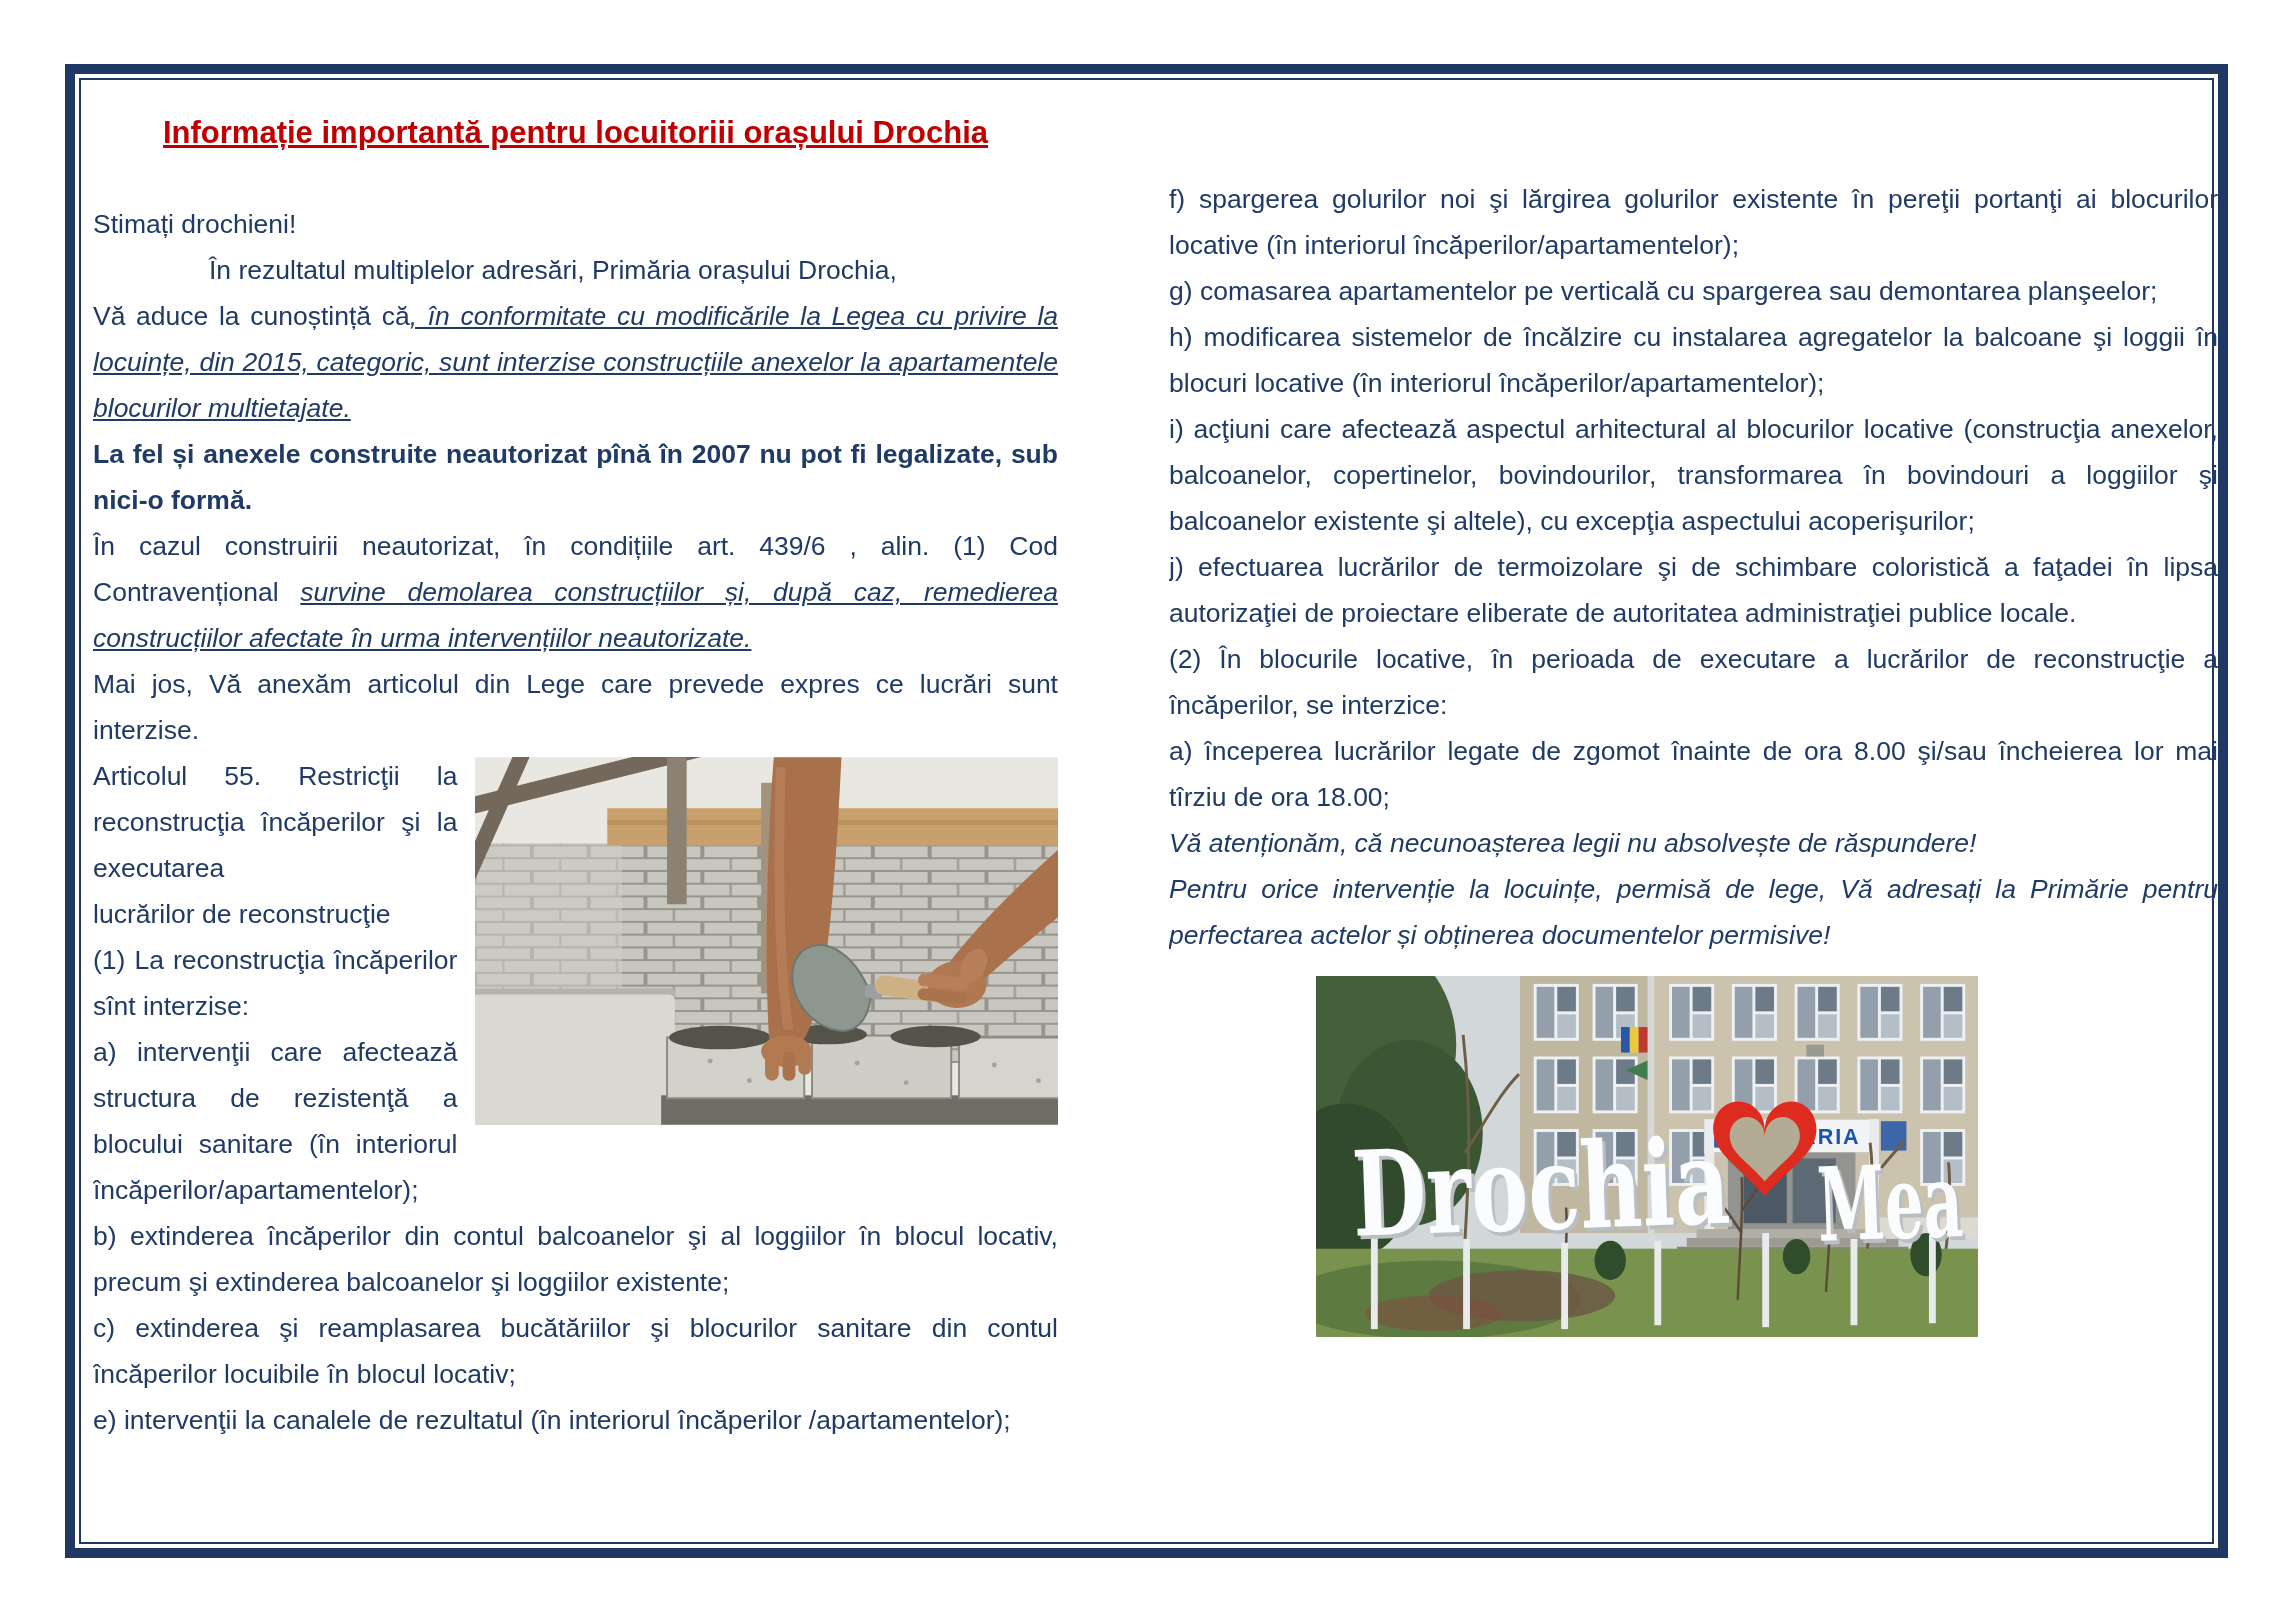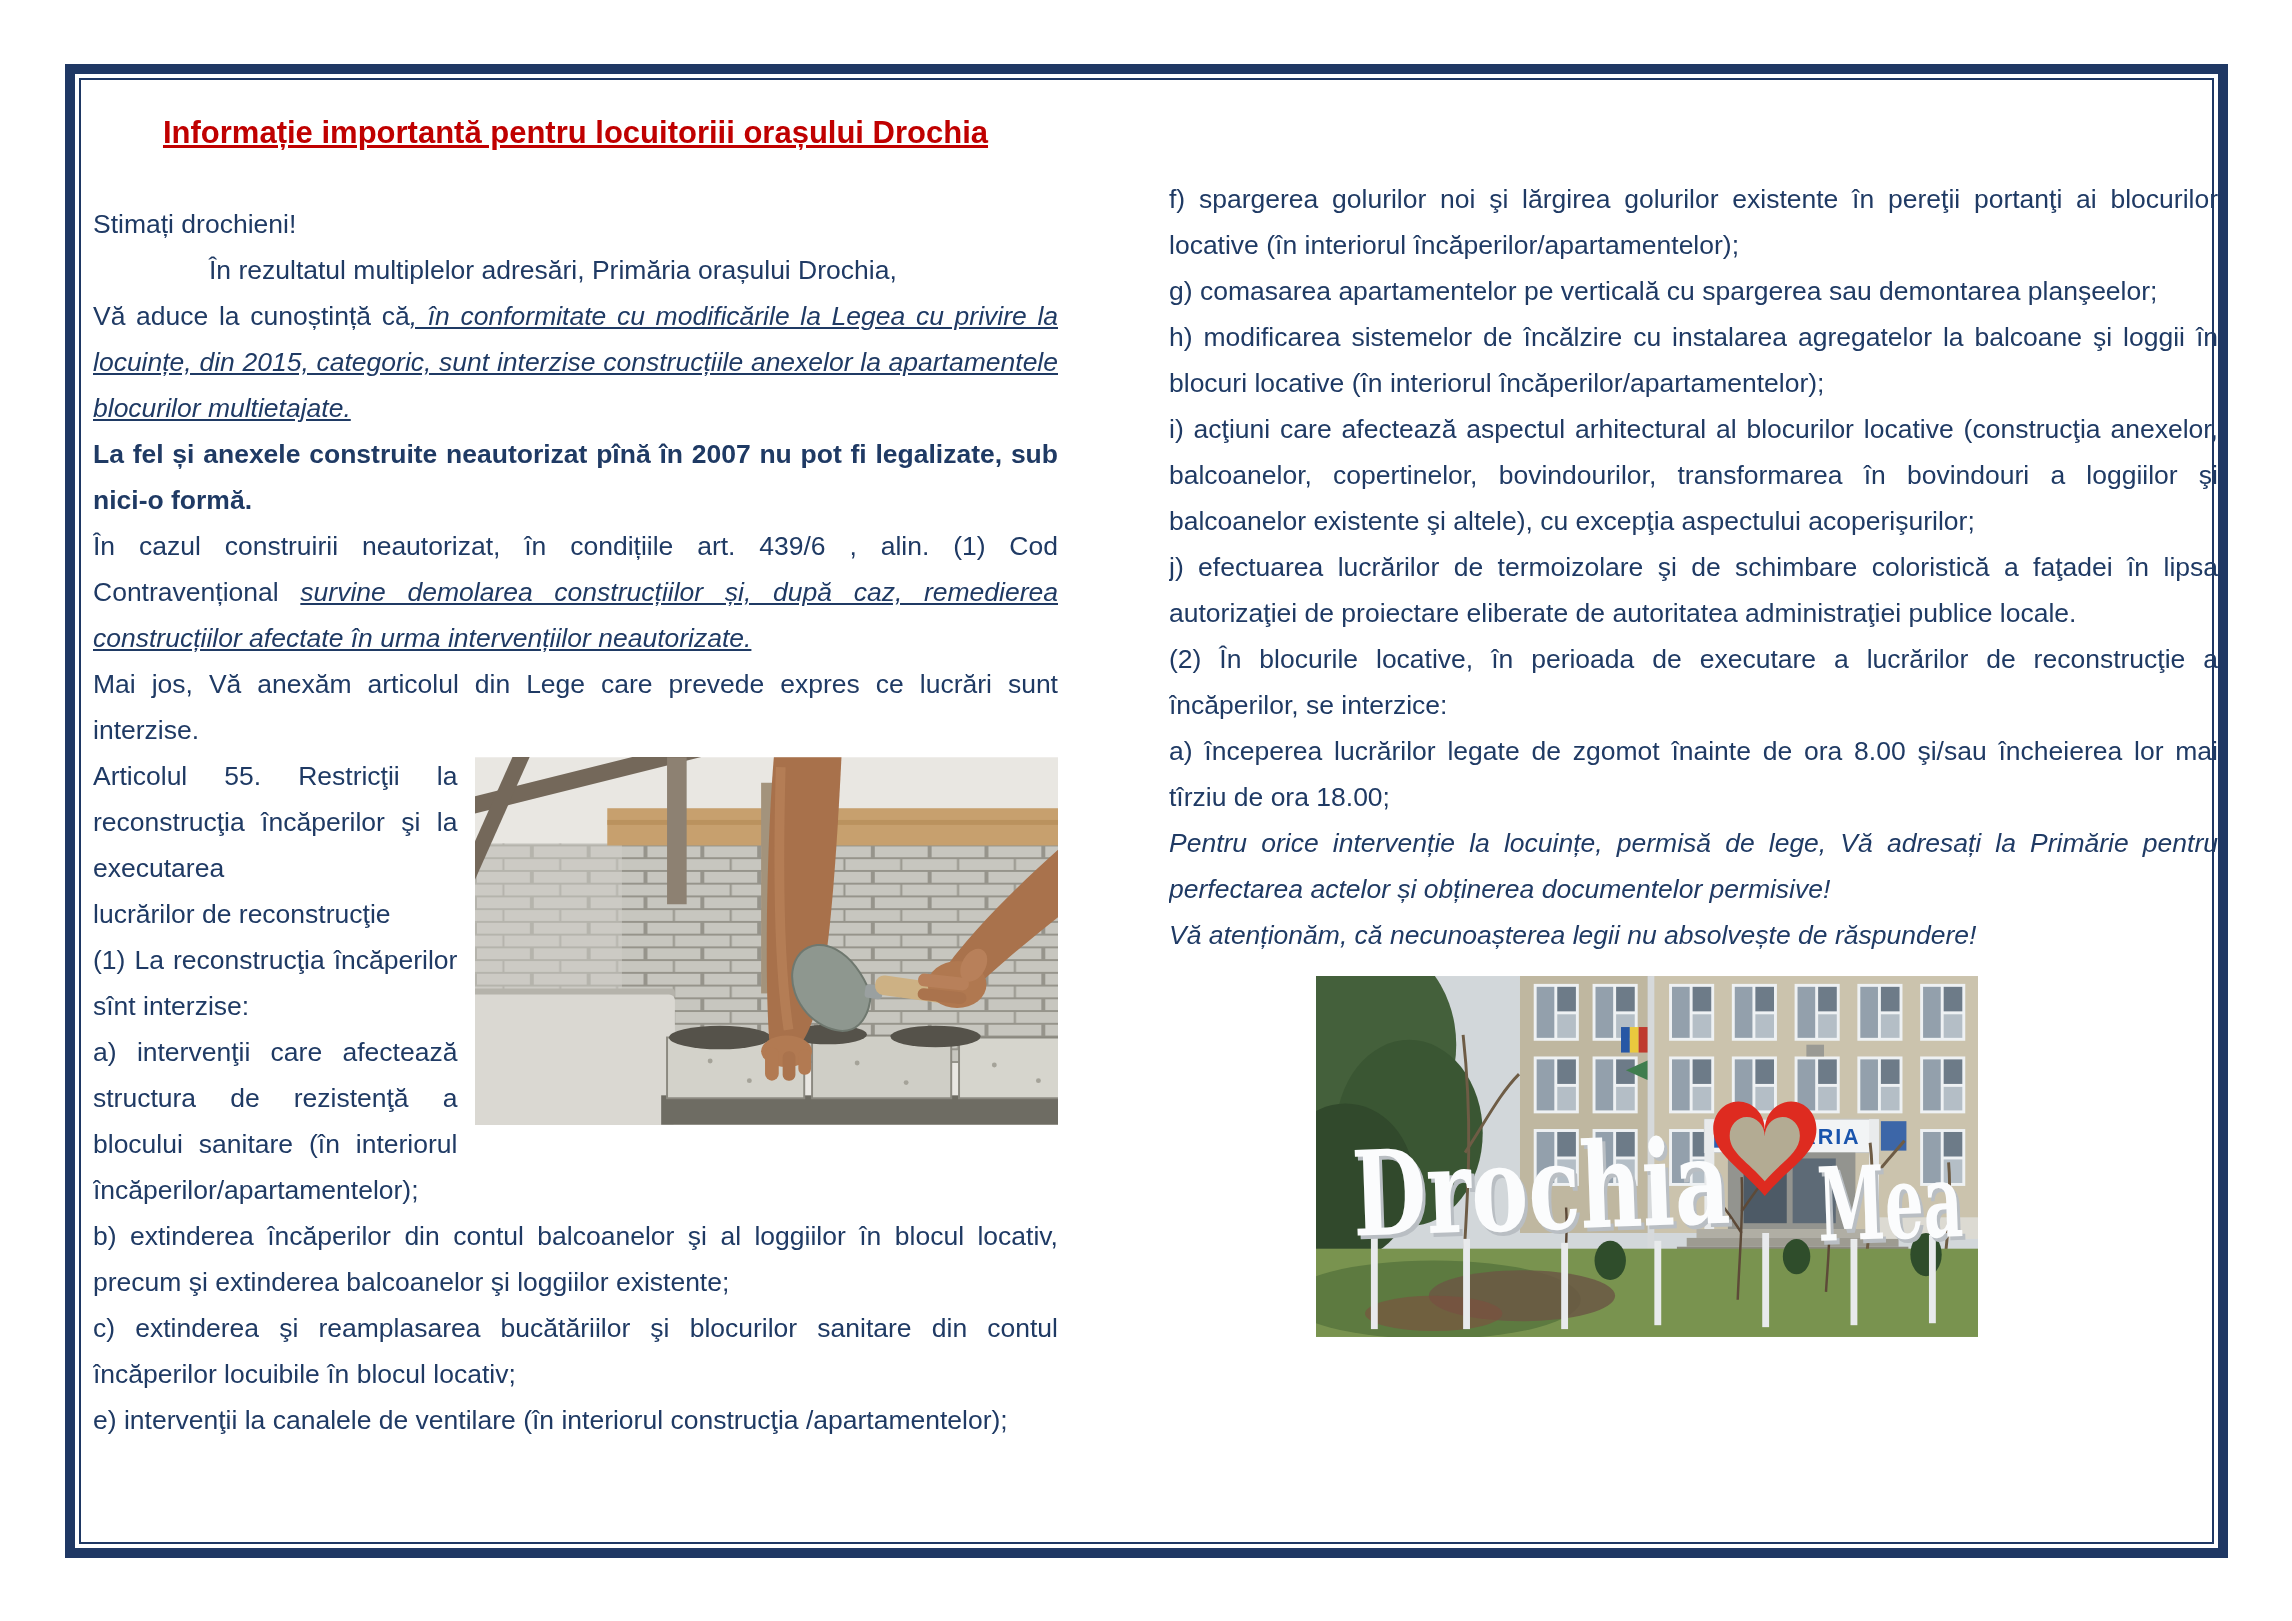--- a/index.html
+++ b/index.html
@@ -108,33 +108,33 @@
         </g>
       </svg>
     </div>
 
     <p>Articolul 55. Restricţii la reconstrucţia încăperilor şi la executarea</p>
     <p>lucrărilor de reconstrucţie</p>
     <p>(1) La reconstrucţia încăperilor sînt interzise:</p>
     <p>a) intervenţii care afectează structura de rezistenţă a blocului sanitare (în interiorul încăperilor/apartamentelor);</p>
     <p>b) extinderea încăperilor din contul balcoanelor şi al loggiilor în blocul locativ, precum şi extinderea balcoanelor şi loggiilor existente;</p>
     <p>c) extinderea şi reamplasarea bucătăriilor şi blocurilor sanitare din contul încăperilor locuibile în blocul locativ;</p>
-    <p>e) intervenţii la canalele de ventilare (în interiorul construcţia /apartamentelor);</p>
+    <p>e) intervenţii la canalele de rezultatul (în interiorul încăperilor /apartamentelor);</p>
   </div>
 
   <div class="col col-right">
     <p>f) spargerea golurilor noi şi lărgirea golurilor existente în pereţii portanţi ai blocurilor locative (în interiorul încăperilor/apartamentelor);</p>
     <p>g) comasarea apartamentelor pe verticală cu spargerea sau demontarea planşeelor;</p>
     <p>h) modificarea sistemelor de încălzire cu instalarea agregatelor la balcoane şi loggii în blocuri locative (în interiorul încăperilor/apartamentelor);</p>
     <p>i) acţiuni care afectează aspectul arhitectural al blocurilor locative (construcţia anexelor, balcoanelor, copertinelor, bovindourilor, transformarea în bovindouri a loggiilor şi balcoanelor existente şi altele), cu excepţia aspectului acoperişurilor;</p>
     <p>j) efectuarea lucrărilor de termoizolare şi de schimbare coloristică a faţadei în lipsa autorizaţiei de proiectare eliberate de autoritatea administraţiei publice locale.</p>
     <p>(2) În blocurile locative, în perioada de executare a lucrărilor de reconstrucţie a încăperilor, se interzice:</p>
     <p>a) începerea lucrărilor legate de zgomot înainte de ora 8.00 şi/sau încheierea lor mai tîrziu de ora 18.00;</p>
+    <p class="ital">Vă atenționăm, că necunoașterea legii nu absolvește de răspundere!</p>
     <p class="ital">Pentru orice intervenție la locuințe, permisă de lege, Vă adresați la Primărie pentru perfectarea actelor și obținerea documentelor permisive!</p>
-    <p class="ital">Vă atenționăm, că necunoașterea legii nu absolvește de răspundere!</p>
 
     <div class="photo2">
       <svg viewBox="0 0 675 368" width="662" height="361" style="font-size:27px">
         <rect width="675" height="368" fill="#d2d7da"></rect>
         <defs>
           <g id="win">
             <rect width="46" height="58" fill="#eef1f3"></rect>
             <rect x="3" y="3" width="18" height="52" fill="#93a0ac"></rect>
             <rect x="24" y="3" width="19" height="25" fill="#6d7b88"></rect>
             <rect x="24" y="31" width="19" height="24" fill="#b4bec6"></rect>

